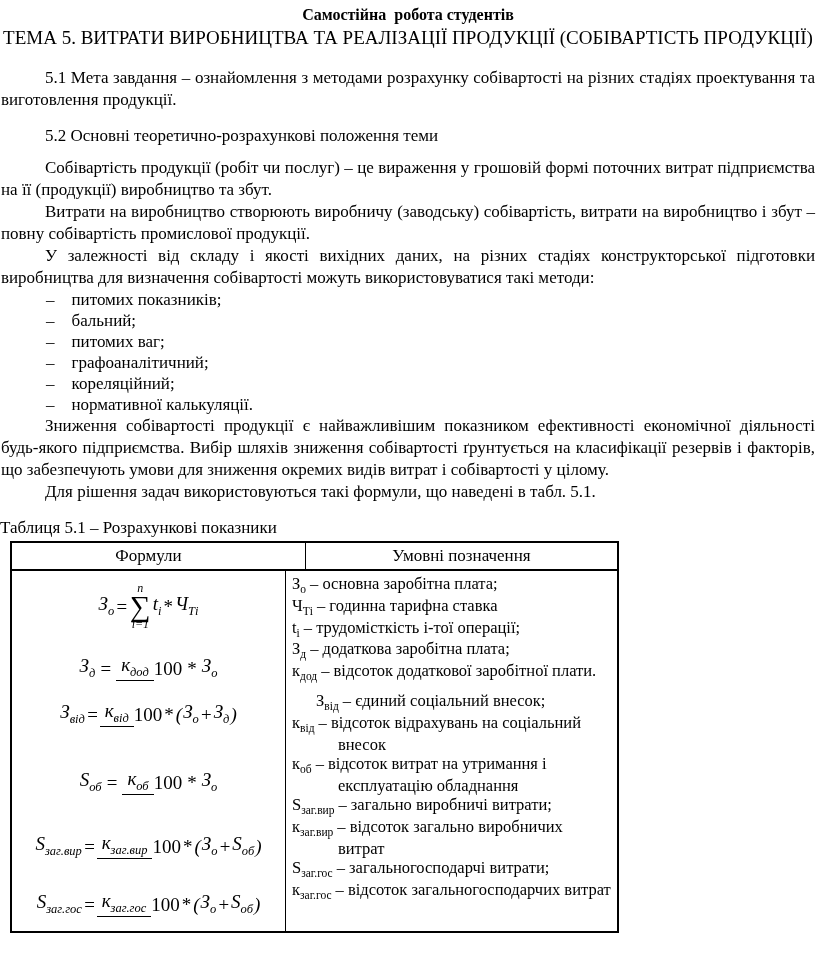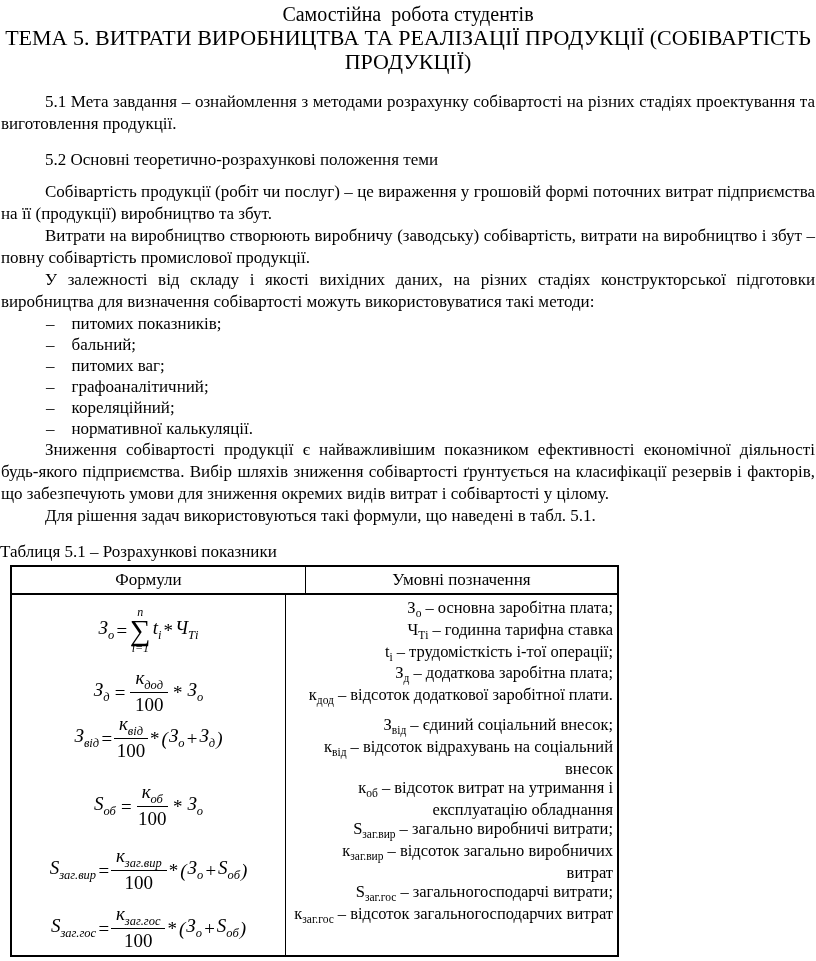--- a/index.html
+++ b/index.html
@@ -3,24 +3,24 @@
 <meta charset="utf-8">
 <style>
   html,body{margin:0;padding:0;background:#888;}
   .page{
     width:816px;height:961px;overflow:hidden;background:#ffffff;color:#000000;
     font-family:"Liberation Serif","DejaVu Serif",serif;
     font-size:17px;line-height:22px;position:relative;
   }
   
   .doc-title{
-    padding-top:3px;text-align:center;font-weight:normal;font-size:20px;line-height:23px;
+    padding-top:3px;text-align:center;font-weight:bold;font-size:16px;line-height:23px;
     white-space:pre-wrap;
   }
-  .doc-subtitle{text-align:center;font-size:22px;line-height:24px;}
+  .doc-subtitle{text-align:center;font-size:19px;line-height:24px;}
   
   .para{ text-align:justify;text-indent:44px;margin:0 1px; }
   .p-goal{margin-top:17px;}
   .p-section{margin-top:14px;}
   .p-costdef{margin-top:10px;}
   
   .methods{margin:0;}
   .method{display:flex;padding-left:46px;gap:17px;line-height:21px;}
   
   .table-caption{margin-top:14px;line-height:22px;}
@@ -39,27 +39,27 @@
   }
   .formula sub{font-size:12.5px;line-height:1;}
   .f1{margin-top:2px;height:58px;}
   .f2{margin-top:10px;height:46px;}
   .f3{height:46px;}
   .f4{margin-top:22px;height:46px;}
   .f5{margin-top:18px;height:46px;}
   .f6{margin-top:12px;height:46px;}
   .fsum{display:inline-flex;flex-direction:column;align-items:center;line-height:1;font-size:12px;margin:0 1px;}
   .fsum-sign{font-style:normal;font-size:29px;line-height:.85;}
-  .ffrac{display:inline-flex;flex-direction:column;align-items:center;vertical-align:middle;}
+  .ffrac{display:inline-flex;align-items:center;vertical-align:middle;}
   .fnum{border-bottom:1.4px solid #000;padding:0 5px 1px;line-height:1.05;}
   .fden{font-style:normal;line-height:1.15;padding-top:1px;}
   .fstar{font-style:normal;padding:0 1px;}
   .tight{gap:1px;}
   
-  .legend-item{padding-left:46px;text-indent:-46px;text-align:right;}
+  .legend-item{padding-left:46px;text-indent:-46px;}
   .legend-item sub{font-size:11.5px;line-height:1;}
   .legend-gap{margin-top:8px;margin-left:24px;}
   .ltext{margin-left:4px;}
 </style>
 </head>
 <body>
 
 <div class="page">
 
   <div class="doc-title">Самостійна  робота студентів</div>

